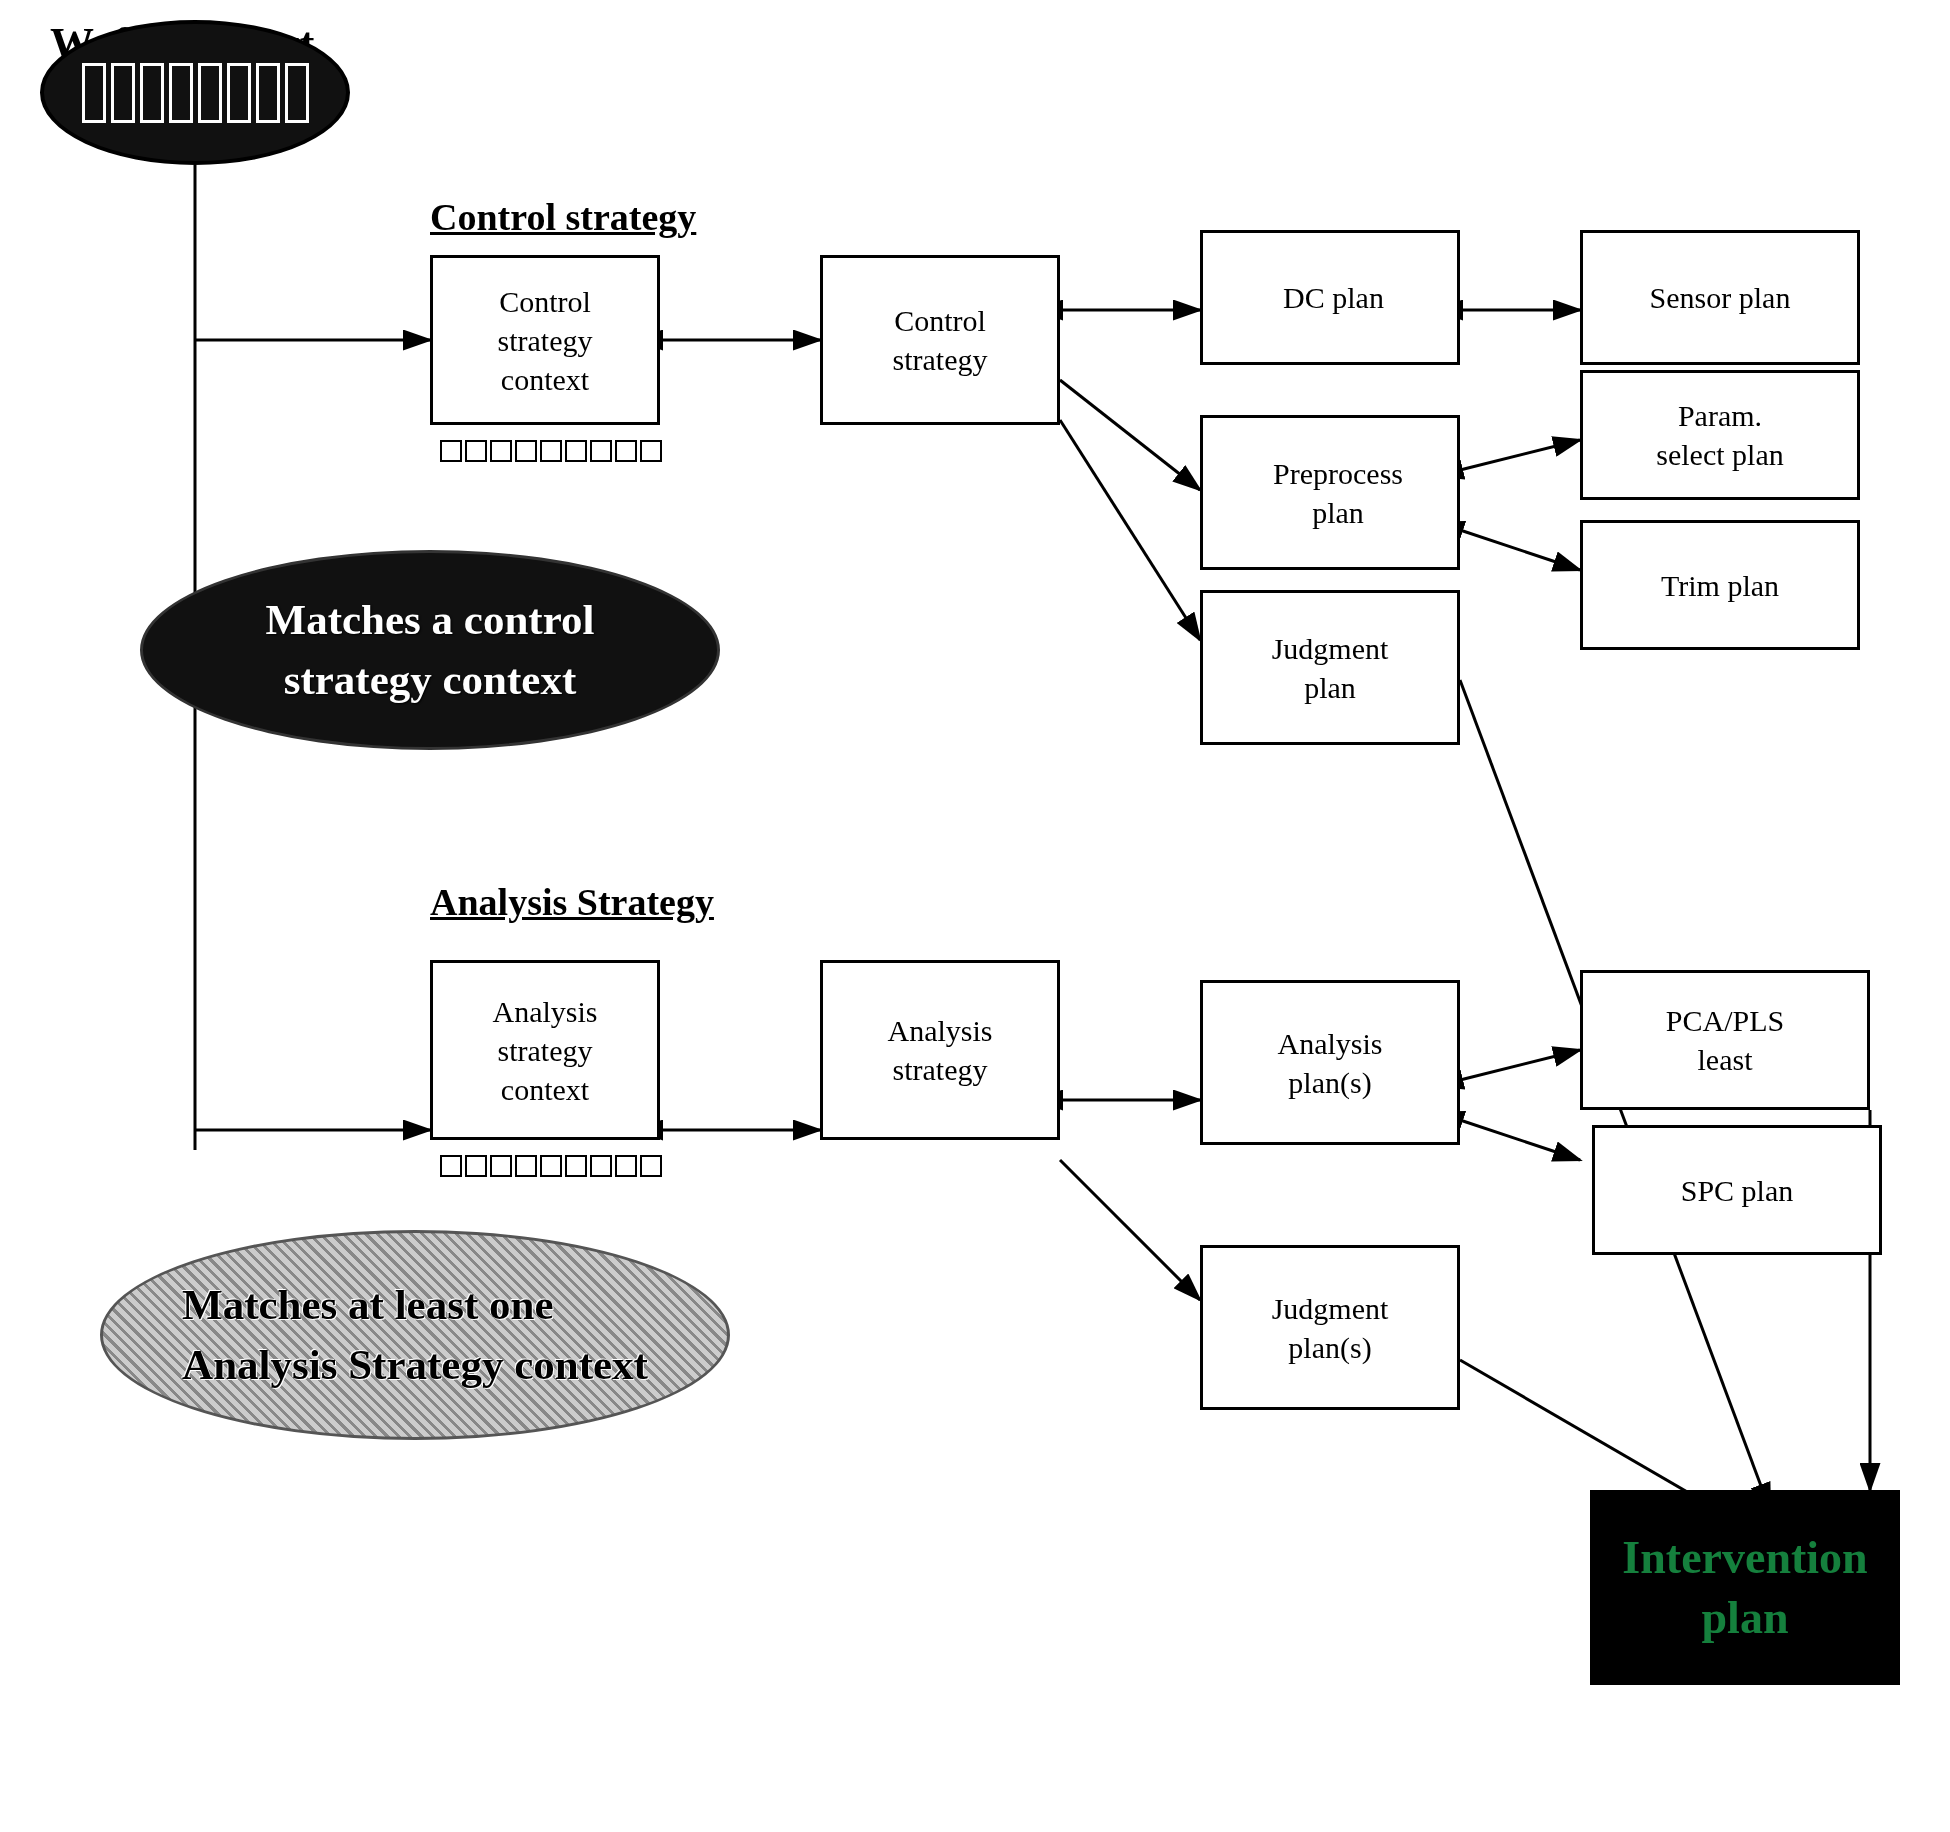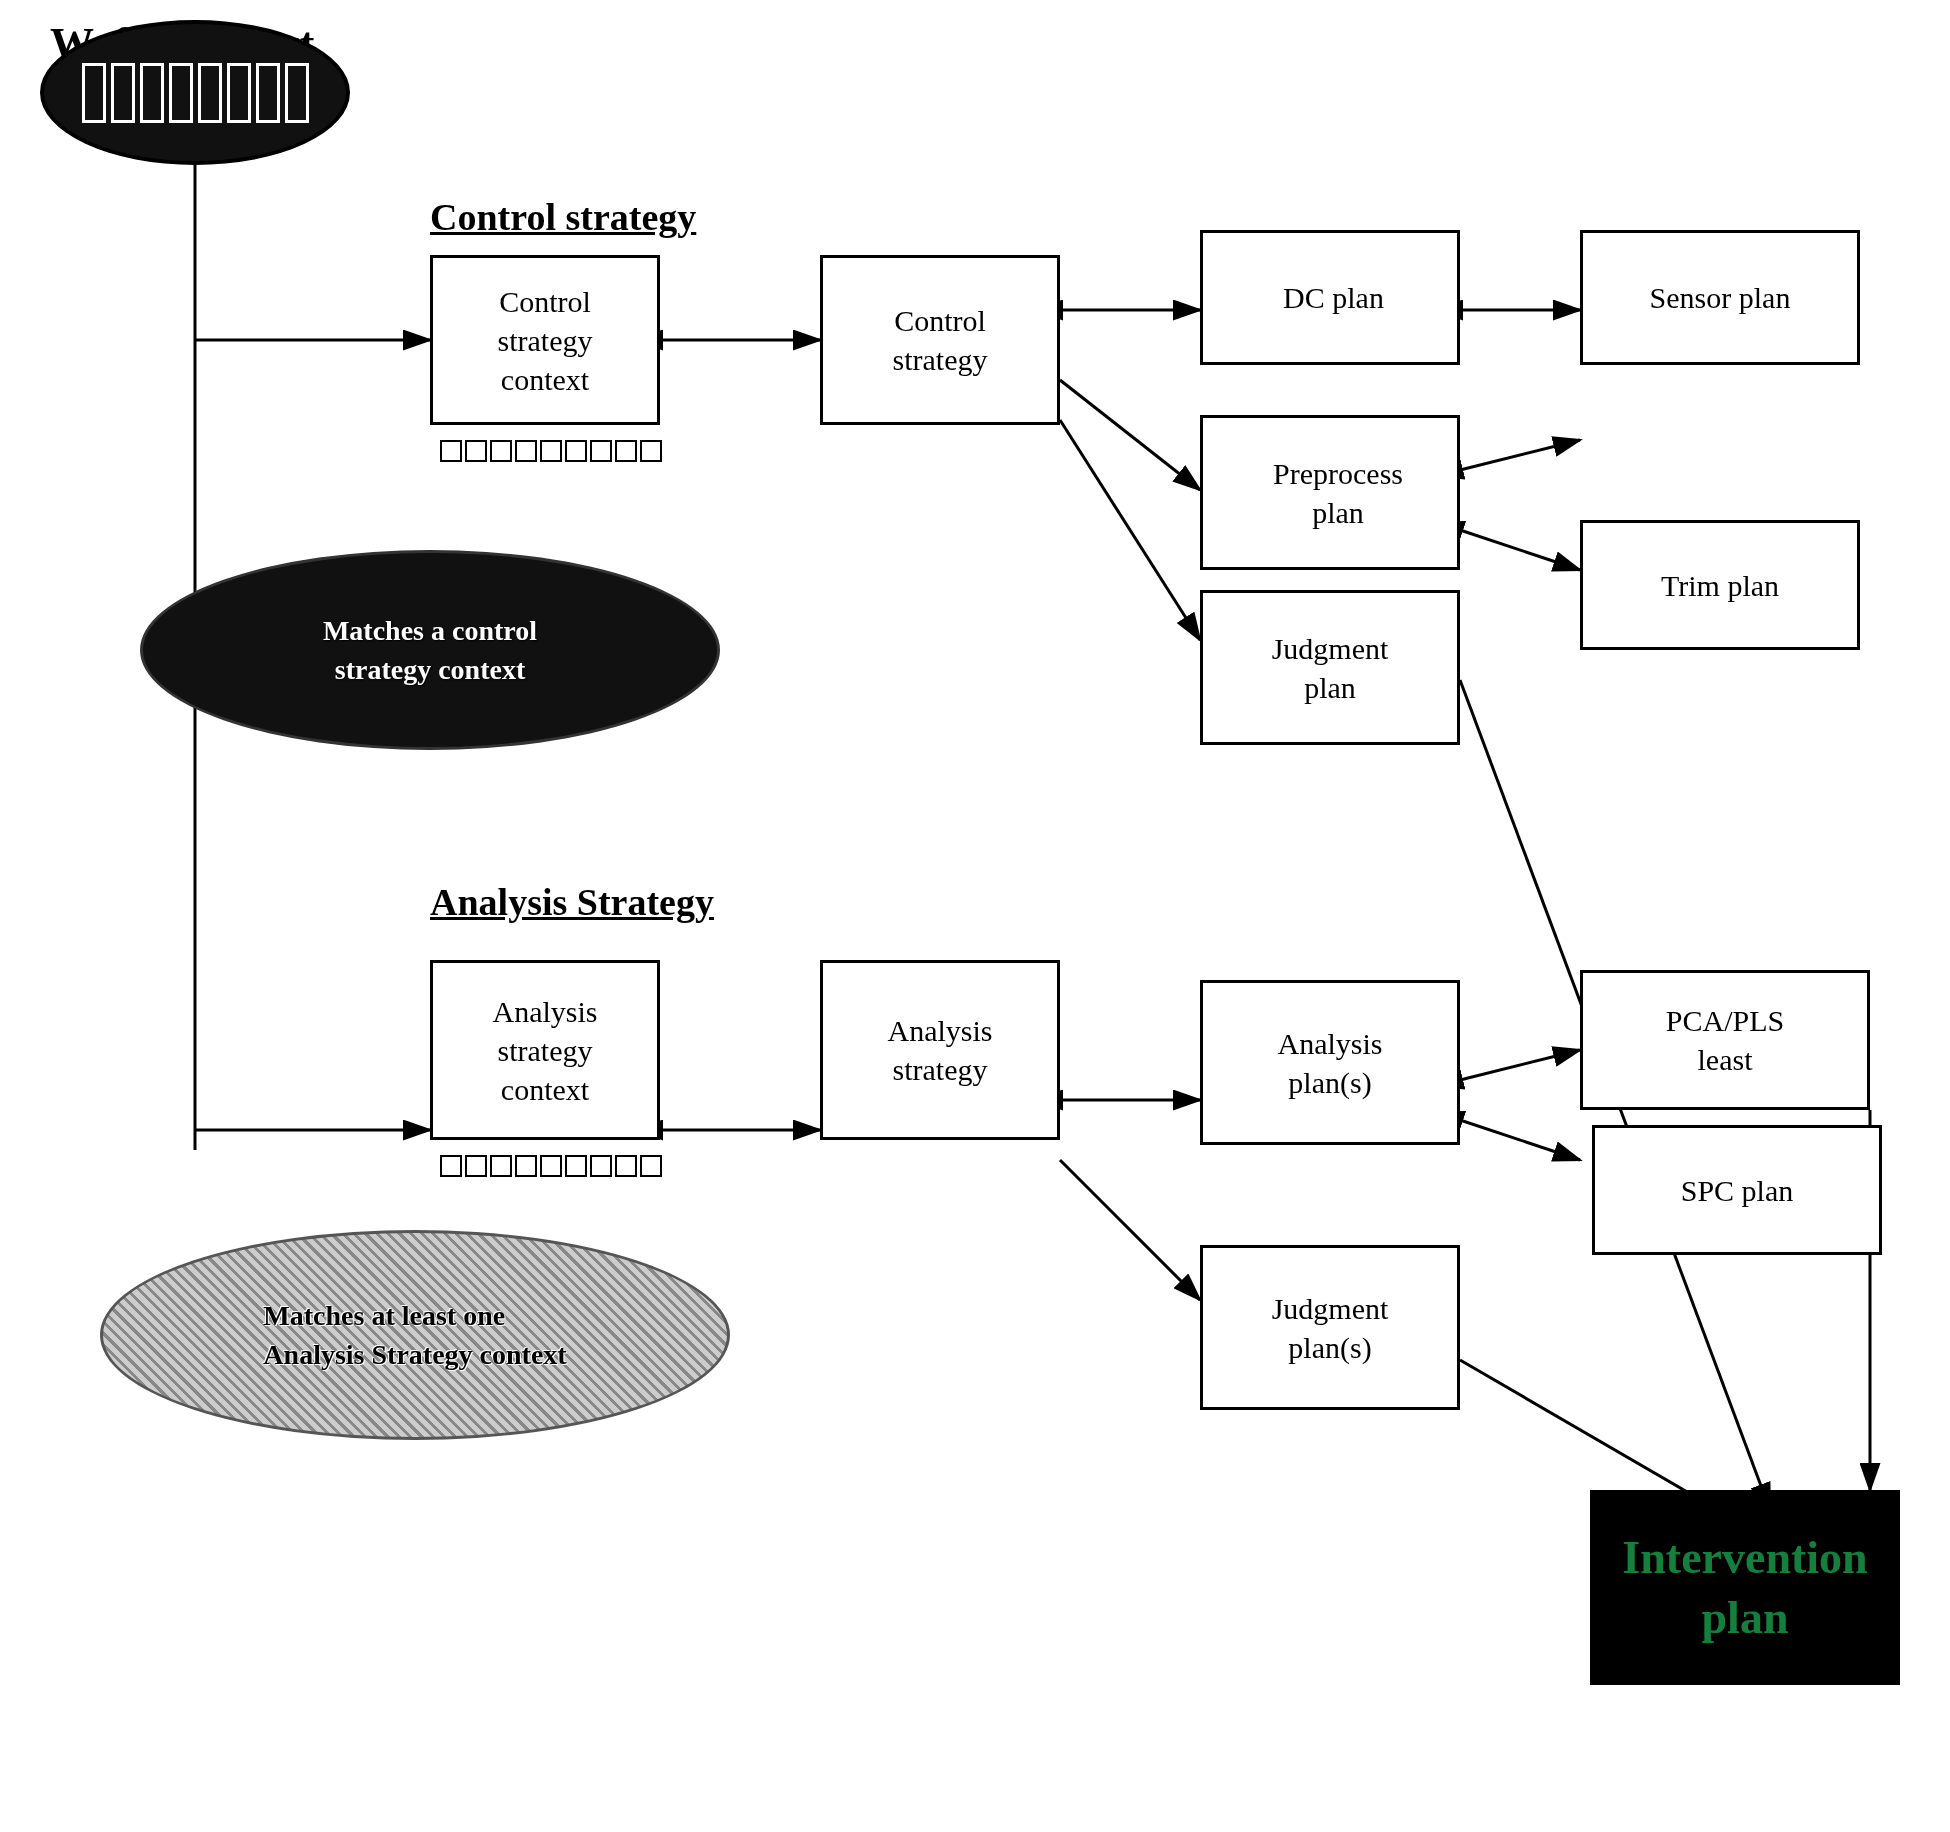--- a/index.html
+++ b/index.html
@@ -92,21 +92,21 @@
         #ccc 8px
       );
       border: 3px solid #555;
       display: flex;
       align-items: center;
       justify-content: center;
       text-align: left;
     }
 
     .ellipse-text {
-      font-size: 28px;
+      font-size: 43px;
       font-weight: bold;
       color: #fff;
       line-height: 1.4;
       text-shadow: 1px 1px 2px #000;
     }
 
     
     .small-slots {
       position: absolute;
       display: flex;
@@ -259,20 +259,24 @@
 
   <div class="box" style="top:230px; left:1580px; width:280px; height:135px;">
     <span>Sensor plan</span>
   </div>
 
   <div class="box" style="top:415px; left:1200px; width:260px; height:155px;padding-left:24px;">
     <span style="white-space:pre-line;">Preprocess
 plan</span>
   </div>
 
+  <div class="box" style="top:370px; left:1580px; width:280px; height:130px;">
+    <span style="white-space:pre-line;">Param.
+select plan</span>
+  </div>
 
   <div class="box" style="top:520px; left:1580px; width:280px; height:130px;">
     <span>Trim plan</span>
   </div>
 
   <div class="box" style="top:590px; left:1200px; width:260px; height:155px;">
     <span style="white-space:pre-line;">Judgment
 plan</span>
   </div>
 

